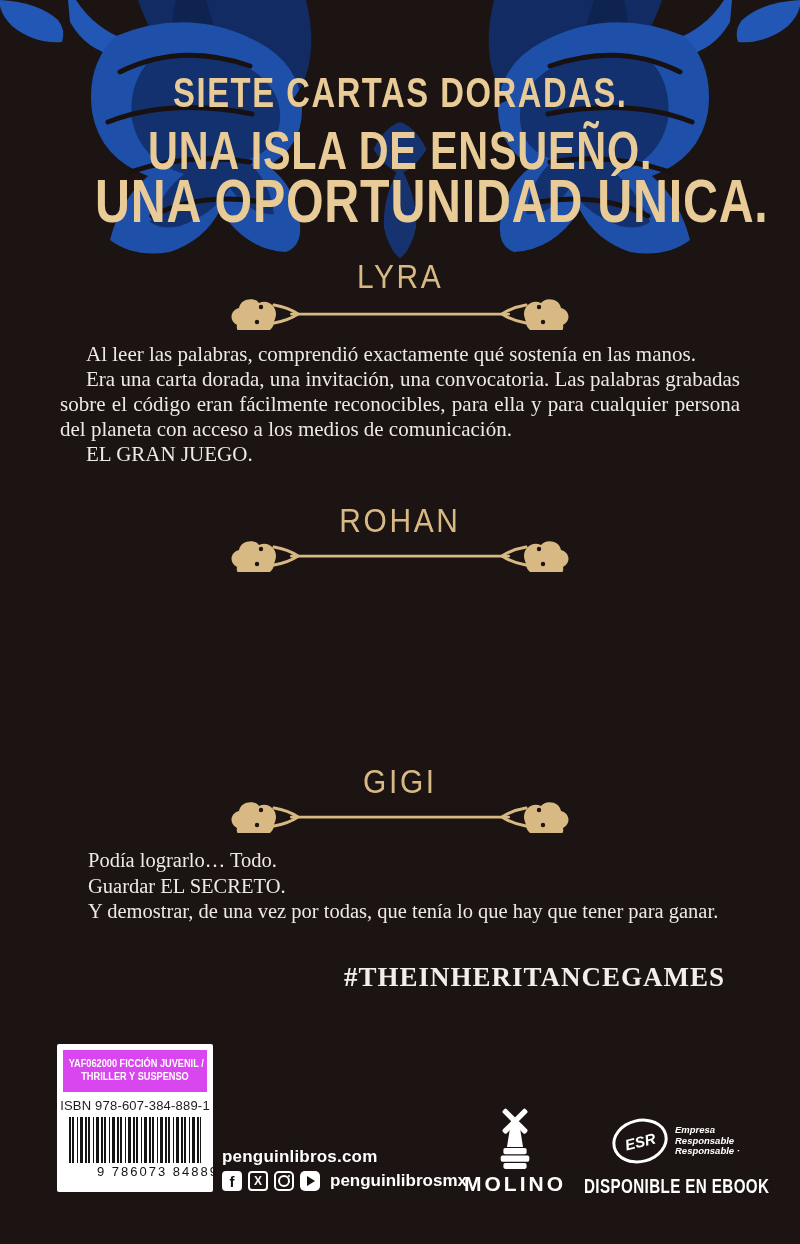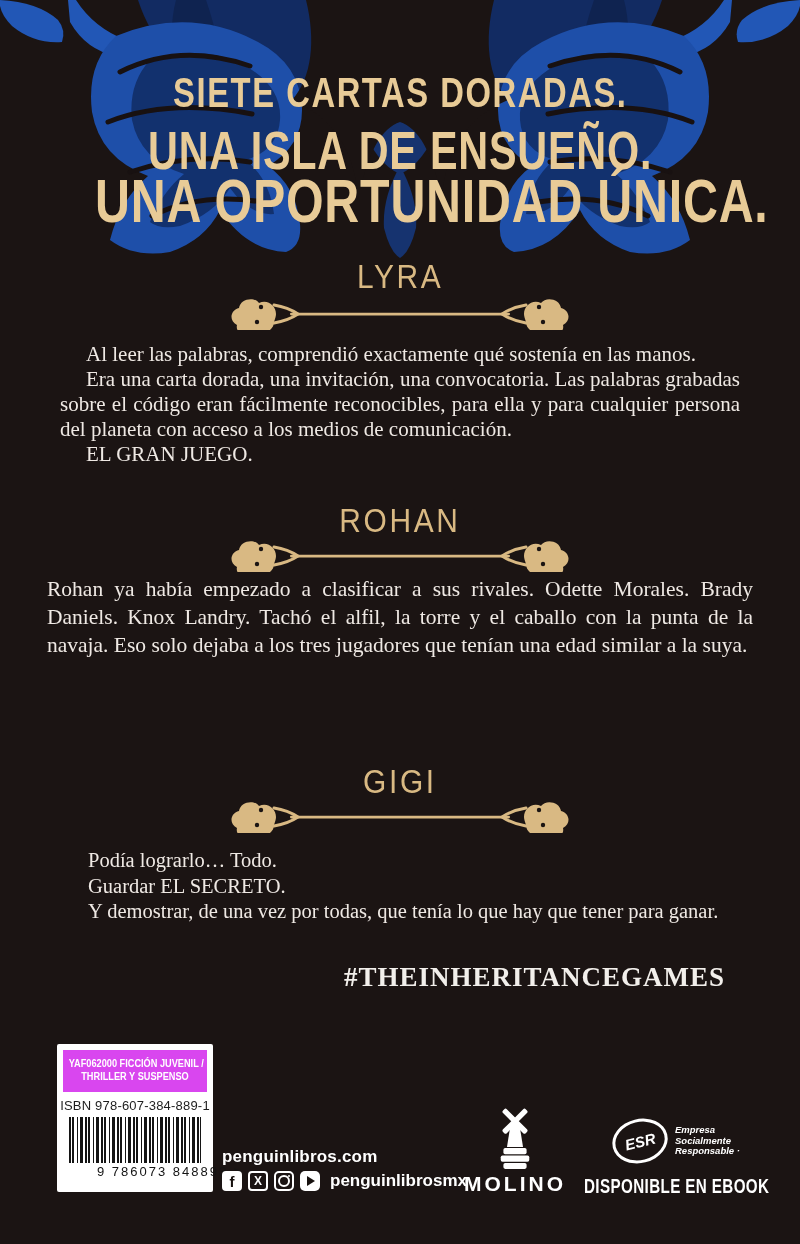--- a/index.html
+++ b/index.html
@@ -148,21 +148,20 @@
     <p>Al leer las palabras, comprendió exactamente qué sostenía en las manos.</p>
     <p>Era una carta dorada, una invitación, una convocatoria. Las palabras grabadas sobre el código eran fácilmente reconocibles, para ella y para cualquier persona del planeta con acceso a los medios de comunicación.</p>
     <p>EL GRAN JUEGO.</p>
   </div>
 
   <div class="sec-head" style="top:503px"><span>ROHAN</span></div>
   <svg class="divider" style="top:540px">
       <use href="#divider-orn"></use>
     </svg>
   <div class="body-block rohan-text">
-    <p>Rohan ya había empezado a clasificar a sus rivales. Odette Morales. Brady Daniels. Knox Landry. Tachó el alfil, la torre y el caballo con la punta de la navaja. Eso solo dejaba a los tres jugadores que tenían una edad similar a la suya.</p>
   </div>
 
   <div class="sec-head" style="top:764px"><span>GIGI</span></div>
   <svg class="divider" style="top:801px">
       <use href="#divider-orn"></use>
     </svg>
   <div class="body-block gigi-text">
     <p>Podía lograrlo… Todo.</p>
     <p>Guardar EL SECRETO.</p>
     <p>Y demostrar, de una vez por todas, que tenía lo que hay que tener para ganar.</p>
@@ -215,20 +214,20 @@
     </svg>
     <div class="label">MOLINO</div>
   </div>
 
   <div class="esr">
     <div class="esr-oval">
         <span>ESR</span>
       </div>
     <div class="esr-lines">
       <div>Empresa</div>
-      <div>Socialmente</div>
+      <div>Responsable</div>
       <div>Responsable ·</div>
     </div>
   </div>
 
   <div class="ebook">DISPONIBLE EN EBOOK</div>
 
 </div>
 
 </body></html>

